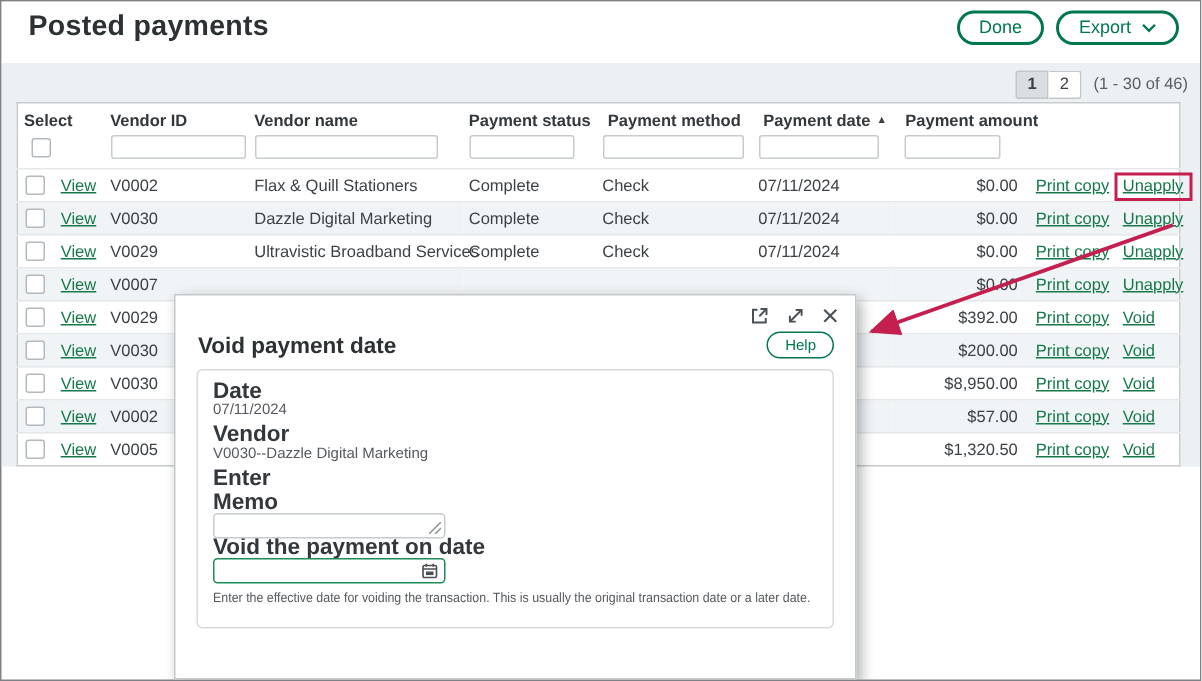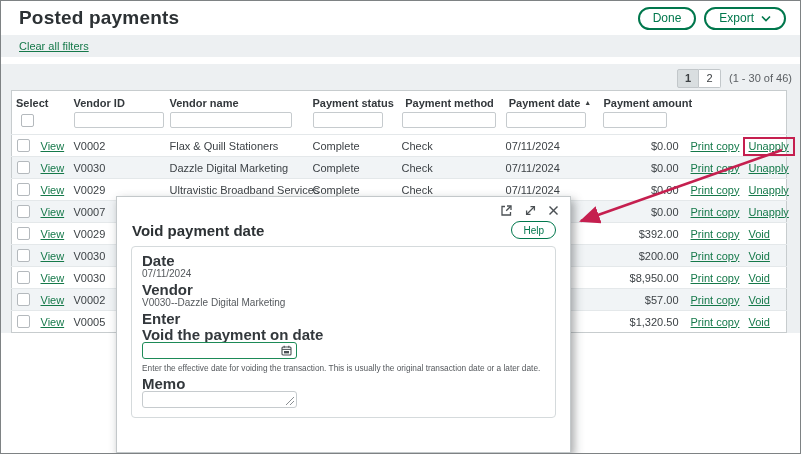--- a/index.html
+++ b/index.html
@@ -79,23 +79,20 @@
         </button>
       <button class="pill">
         <span>Export</span>
         <svg width="10" height="7" viewBox="0 0 10 7">
             <polyline points="1,1.5 5,5.5 9,1.5" fill="none" stroke="#00774c" stroke-width="1.6"></polyline>
           </svg>
       </button>
     </div>
   </div>
 
-  <div class="strip">
-    <a class="lnk">Clear all filters</a>
-  </div>
   <div class="gap"></div>
 
   <div class="panel">
     <div class="pag-row">
       <button class="pg active">1</button>
       <button class="pg last">2</button>
       <span class="pg-range">(1 - 30 of 46)</span>
     </div>
 
     <table class="grid">
@@ -292,46 +289,46 @@
         <div class="flabel">Date</div>
         <div class="fval">07/11/2024</div>
       </div>
       <div class="fg">
         <div class="flabel">Vendor</div>
         <div class="fval">V0030--Dazzle Digital Marketing</div>
       </div>
       <div class="fg">
         <div class="flabel">Enter</div>
       </div>
+      <div class="fg" style="margin-bottom:0">
+        <div class="flabel">Memo</div>
+        <div class="memo-wrap">
+          <textarea style=""></textarea>
+          <svg class="rsz" width="8" height="8" viewBox="0 0 8 8">
+              <line x1="0" y1="8" x2="8" y2="0" stroke="#8a8f93" stroke-width="1"></line>
+              <line x1="4" y1="8" x2="8" y2="4" stroke="#8a8f93" stroke-width="1"></line>
+            </svg>
+        </div>
+      </div>
       <div class="fg">
         <div class="flabel">Void the payment on date</div>
         <div class="date-input">
           <input value="" style="">
           <span class="cal">
             <svg width="11" height="11" viewBox="0 0 11 11">
                 <rect x="1" y="2" width="9" height="8" rx="1" fill="none" stroke="#4b5054" stroke-width="1.1"></rect>
                 <line x1="3.2" y1="0.8" x2="3.2" y2="2.8" stroke="#4b5054" stroke-width="1.1"></line>
                 <line x1="7.8" y1="0.8" x2="7.8" y2="2.8" stroke="#4b5054" stroke-width="1.1"></line>
                 <line x1="1" y1="4.4" x2="10" y2="4.4" stroke="#4b5054" stroke-width="1"></line>
                 <rect x="3" y="6" width="5" height="2.4" fill="#4b5054"></rect>
               </svg>
           </span>
         </div>
         <span class="fhelp">Enter the effective date for voiding the transaction. This is usually the original transaction date or a later date.</span>
       </div>
-      <div class="fg" style="margin-bottom:0">
-        <div class="flabel">Memo</div>
-        <div class="memo-wrap">
-          <textarea style=""></textarea>
-          <svg class="rsz" width="8" height="8" viewBox="0 0 8 8">
-              <line x1="0" y1="8" x2="8" y2="0" stroke="#8a8f93" stroke-width="1"></line>
-              <line x1="4" y1="8" x2="8" y2="4" stroke="#8a8f93" stroke-width="1"></line>
-            </svg>
-        </div>
-      </div>
     </div>
   </div>
 
   <svg class="arrow-overlay" width="801" height="454" viewBox="0 0 801 454">
     <defs>
       <marker id="ah" markerWidth="9" markerHeight="8" refX="7.2" refY="3.5" orient="auto">
         <path d="M0,0 L8,3.5 L0,7 Z" fill="#c51f4f"></path>
       </marker>
     </defs>
     <line x1="781" y1="149" x2="580" y2="220" stroke="#c51f4f" stroke-width="2.6" marker-end="url(#ah)"></line>

